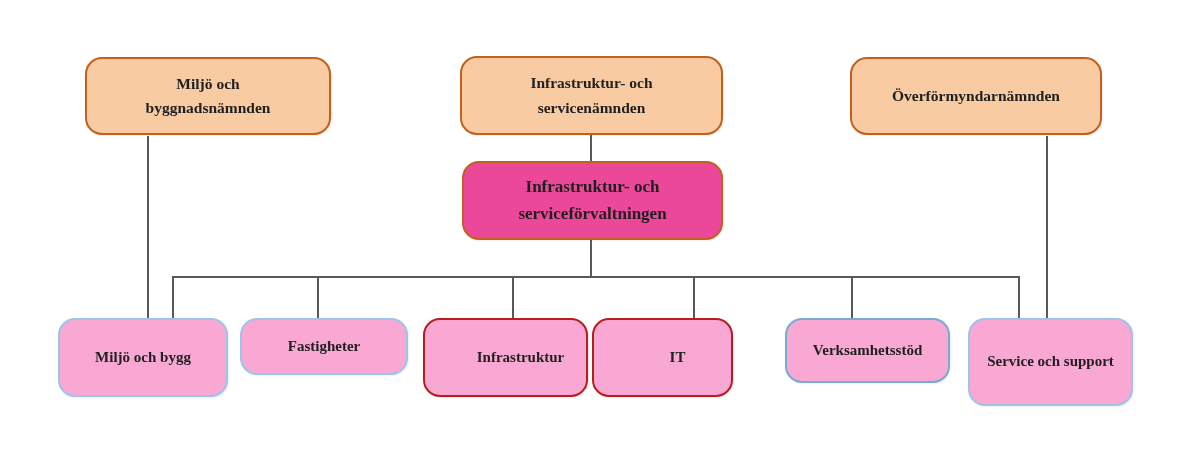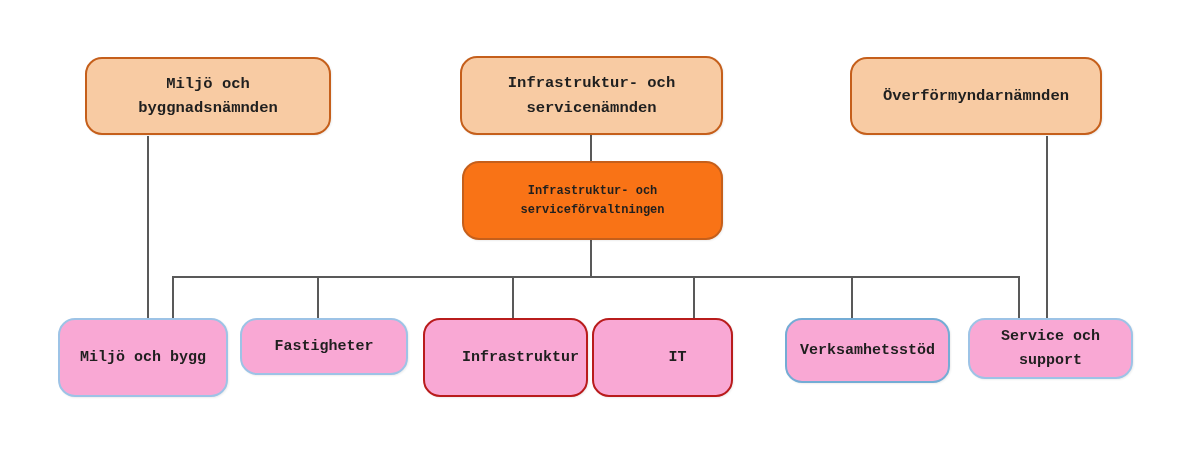--- a/index.html
+++ b/index.html
@@ -1,21 +1,21 @@
 <!DOCTYPE html>
 <html><head>
 <meta charset="utf-8">
 <style>
   html, body { margin: 0; padding: 0; background: #ffffff; }
   .canvas {
     position: relative;
     width: 1198px;
     height: 460px;
     background: #ffffff;
-    font-family: Liberation Mono, monospace;
+    font-family: Liberation Serif, serif;
     overflow: hidden;
   }
   .line {
     position: absolute;
     background: #595959;
   }
   .line.v { width: 2px; }
   .line.h { height: 2px; }
   .node {
     position: absolute;
@@ -31,23 +31,23 @@
     box-shadow: 1px 1px 2px rgba(0,0,0,0.07);
   }
   .node span { display: block; }
   .board {
     background: #F8CBA3;
     border: 2px solid #C55F1B;
     font-size: 15.5px;
     padding: 0 28px;
   }
   .admin {
-    background: #f97316;
+    background: #ec4899;
     border: 2px solid #C55F1B;
-    font-size: 12px;
+    font-size: 17px;
     padding: 0 30px;
   }
   .dept {
     background: #f9a8d4;
     font-size: 15px;
     padding: 0 10px;
   }
   .border-light  { border: 2px solid #9DC3E6; }
   .border-medium { border: 2px solid #74ACD5; }
   .border-dark   { border: 2px solid #b91c1c; padding-left: 40px; }
@@ -91,17 +91,17 @@
   </div>
   <div class="node dept border-dark" style="left:423px; top:318px; width:165px; height:79px;">
     <span>Infrastruktur</span>
   </div>
   <div class="node dept border-dark" style="left:592px; top:318px; width:141px; height:79px;">
     <span>IT</span>
   </div>
   <div class="node dept border-medium" style="left:785px; top:318px; width:165px; height:65px;">
     <span>Verksamhetsstöd</span>
   </div>
-  <div class="node dept border-light" style="left:968px; top:318px; width:165px; height:61px;">
+  <div class="node dept border-light" style="left:968px; top:318px; width:165px; height:88px;">
     <span>Service och support</span>
   </div>
 
 </div>
 
 </body></html>

